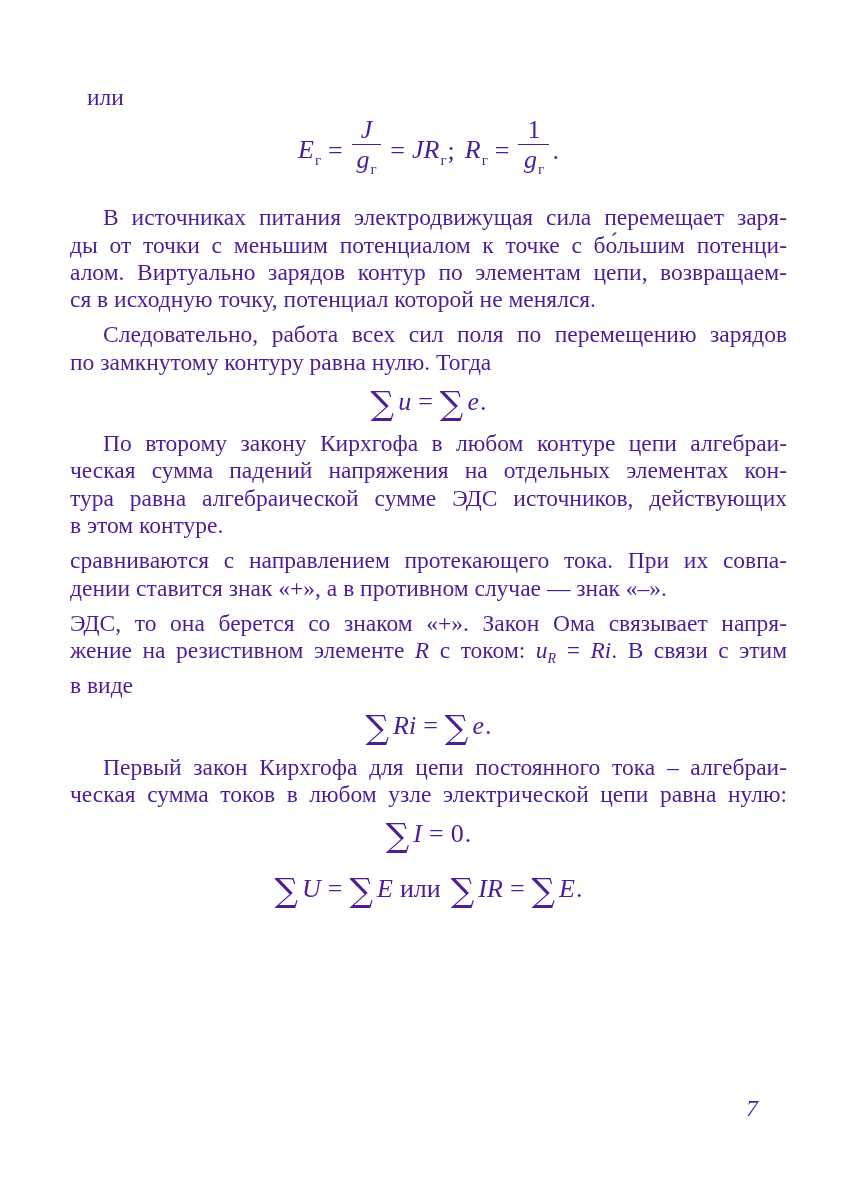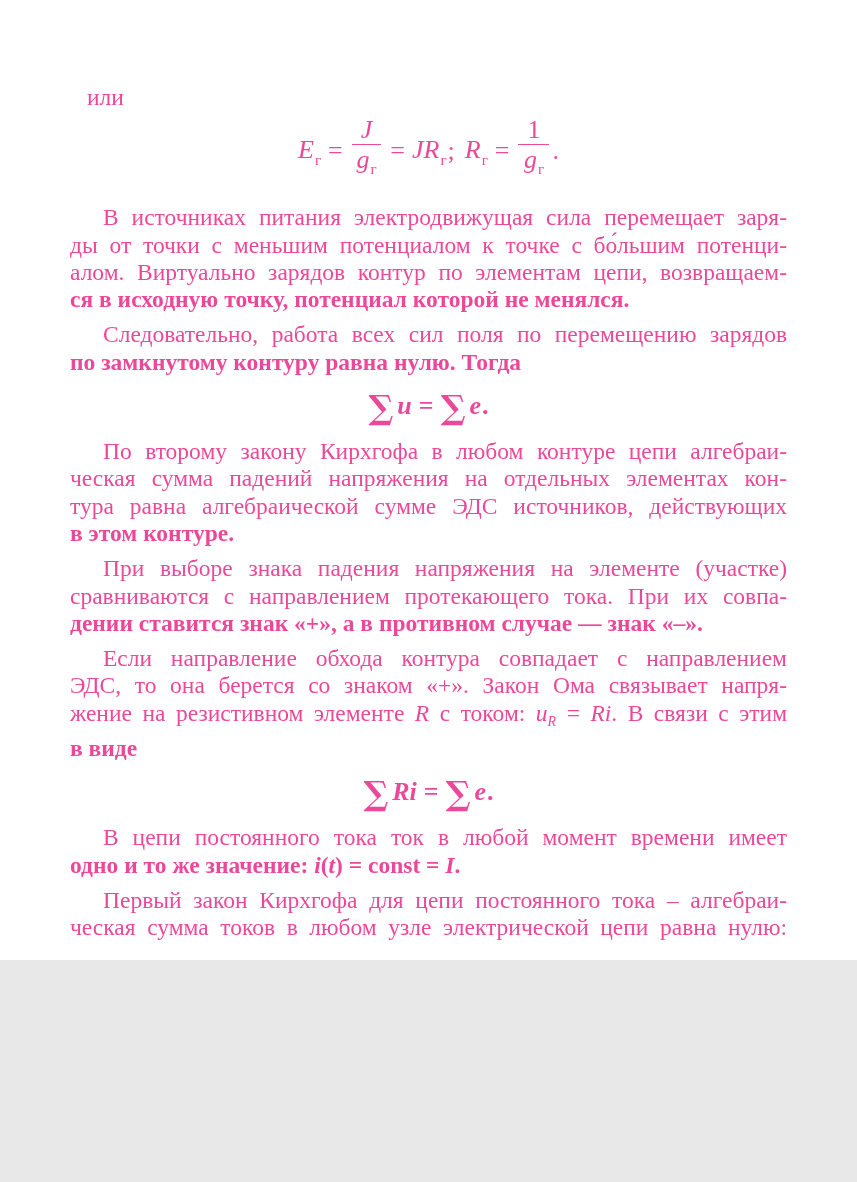--- a/index.html
+++ b/index.html
@@ -1,39 +1,39 @@
 <!DOCTYPE html>
 <html><head>
 <meta charset="utf-8">
 <style>
   html, body { margin: 0; padding: 0; background: #e8e8e8; }
   .page {
     position: relative;
     width: 857px;
-    height: 960px;
+    height: 1182px;
     background: #ffffff;
     font-family: "Liberation Serif", serif;
-    color: #ec4899;
+    color: #4c1d95;
     overflow: hidden;
   }
   .content {
     position: absolute;
     left: 62px;
     top: 84px;
     width: 733px;
   }
   .para { margin: 8px; padding: 0; }
   .tline {
     font-size: 23.5px;
     line-height: 27.3px;
     text-align: justify;
     text-align-last: justify;
     white-space: normal;
   }
-  .tline.last { text-align-last: auto; font-weight: bold; }
+  .tline.last { text-align-last: auto; }
   .tline.first { text-indent: 33px; }
   .lead {
     font-size: 23.5px;
     line-height: 27.3px;
     margin-left: 25px;
   }
   
   .iv { font-style: italic; }
   .isub {
     font-style: italic;
@@ -66,21 +66,21 @@
     display: inline-block;
     vertical-align: middle;
     text-align: center;
     margin: 0 2px;
     transform: translateY(-3px);
     line-height: 27px;
   }
   .frac .num { display: block; border-bottom: 1.6px solid currentColor; padding: 0 9px 1px; }
   .frac .den { display: block; padding-top: 1px; }
   .f1 { margin: 8px 0 18px; }
-  .fsmall { line-height: 44px; margin: 2px 0 6px; font-weight: bold; }
+  .fsmall { line-height: 36px; margin: 2px 0 6px; }
   .f5 { line-height: 36px; margin: 17px 0 0; }
   .f5 .conj { font-style: normal; margin: 0 10px 0 7px; }
   .page-number {
     position: absolute;
     left: 746px;
     top: 1094px;
     font-size: 24px;
     font-style: italic;
     line-height: 28px;
   }
@@ -110,38 +110,32 @@
     <div class="formula fsmall"><span class="sum">∑</span><span class="v">u</span><span class="eq">=</span><span class="sum">∑</span><span class="v">e</span><span class="end">.</span></div>
 
     <div class="para">
       <div class="tline first">По второму закону Кирхгофа в любом контуре цепи алгебраи-</div>
       <div class="tline">ческая сумма падений напряжения на отдельных элементах кон-</div>
       <div class="tline">тура равна алгебраической сумме ЭДС источников, действующих</div>
       <div class="tline last">в этом контуре.</div>
     </div>
 
     <div class="para">
-      <div class="tline first">При выборе знака падения напряжения на элементе (участке)</div>
       <div class="tline">сравниваются с направлением протекающего тока. При их совпа-</div>
       <div class="tline last">дении ставится знак «+», а в противном случае — знак «–».</div>
     </div>
 
     <div class="para">
-      <div class="tline first">Если направление обхода контура совпадает с направлением</div>
       <div class="tline">ЭДС, то она берется со знаком «+». Закон Ома связывает напря-</div>
       <div class="tline"><span>жение на резистивном элементе </span><span class="iv">R</span><span> с током: </span><span class="iv">u</span><span class="isub">R</span><span> = </span><span class="iv">Ri</span><span>. В связи с этим</span></div>
       <div class="tline last">в виде</div>
     </div>
 
     <div class="formula fsmall"><span class="sum">∑</span><span class="v">Ri</span><span class="eq">=</span><span class="sum">∑</span><span class="v">e</span><span class="end">.</span></div>
 
-    <div class="para">
-      <div class="tline first">В цепи постоянного тока ток в любой момент времени имеет</div>
-      <div class="tline last"><span>одно и то же значение: </span><span class="iv">i</span><span>(</span><span class="iv">t</span><span>) = const = </span><span class="iv">I</span><span>.</span></div>
-    </div>
 
     <div class="para">
       <div class="tline first">Первый закон Кирхгофа для цепи постоянного тока – алгебраи-</div>
       <div class="tline">ческая сумма токов в любом узле электрической цепи равна нулю:</div>
     </div>
 
     <div class="formula fsmall"><span class="sum">∑</span><span class="v">I</span><span class="eq">=</span><span>0</span><span class="end">.</span></div>
 
 
     <div class="formula f5"><span class="sum">∑</span><span class="v">U</span><span class="eq">=</span><span class="sum">∑</span><span class="v">E</span><span class="conj">или</span><span class="sum">∑</span><span class="v">IR</span><span class="eq">=</span><span class="sum">∑</span><span class="v">E</span><span class="end">.</span></div>

